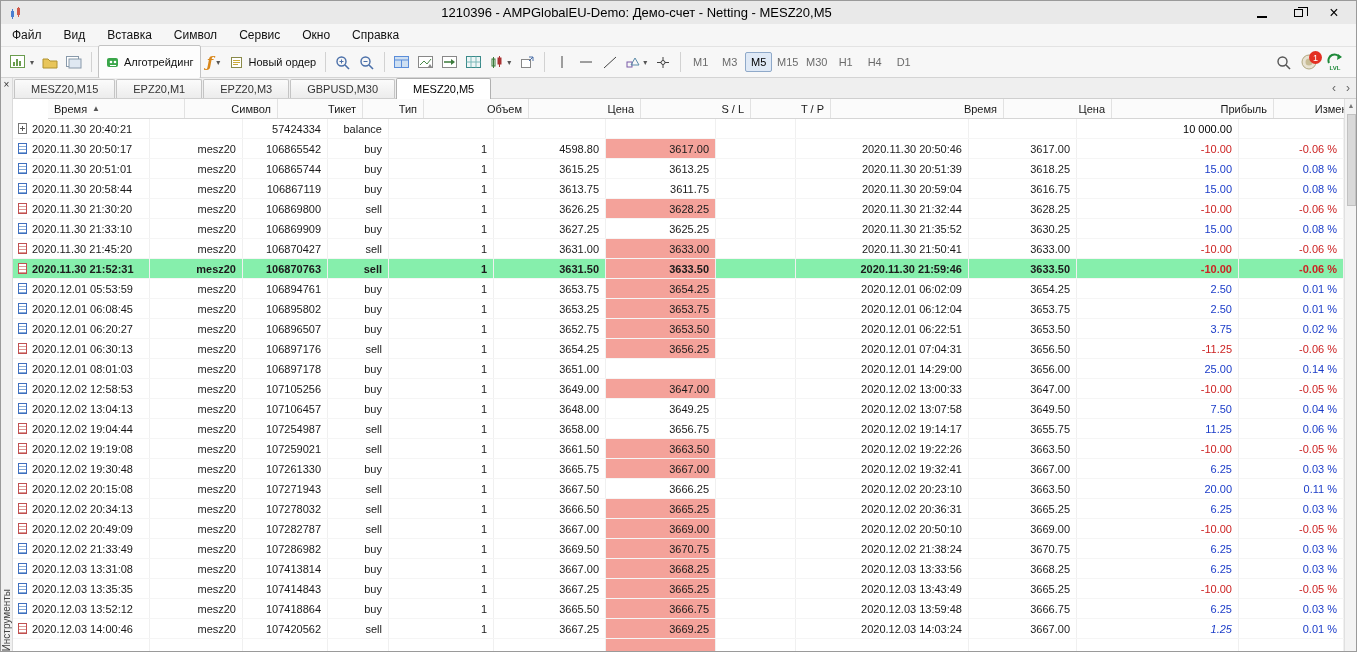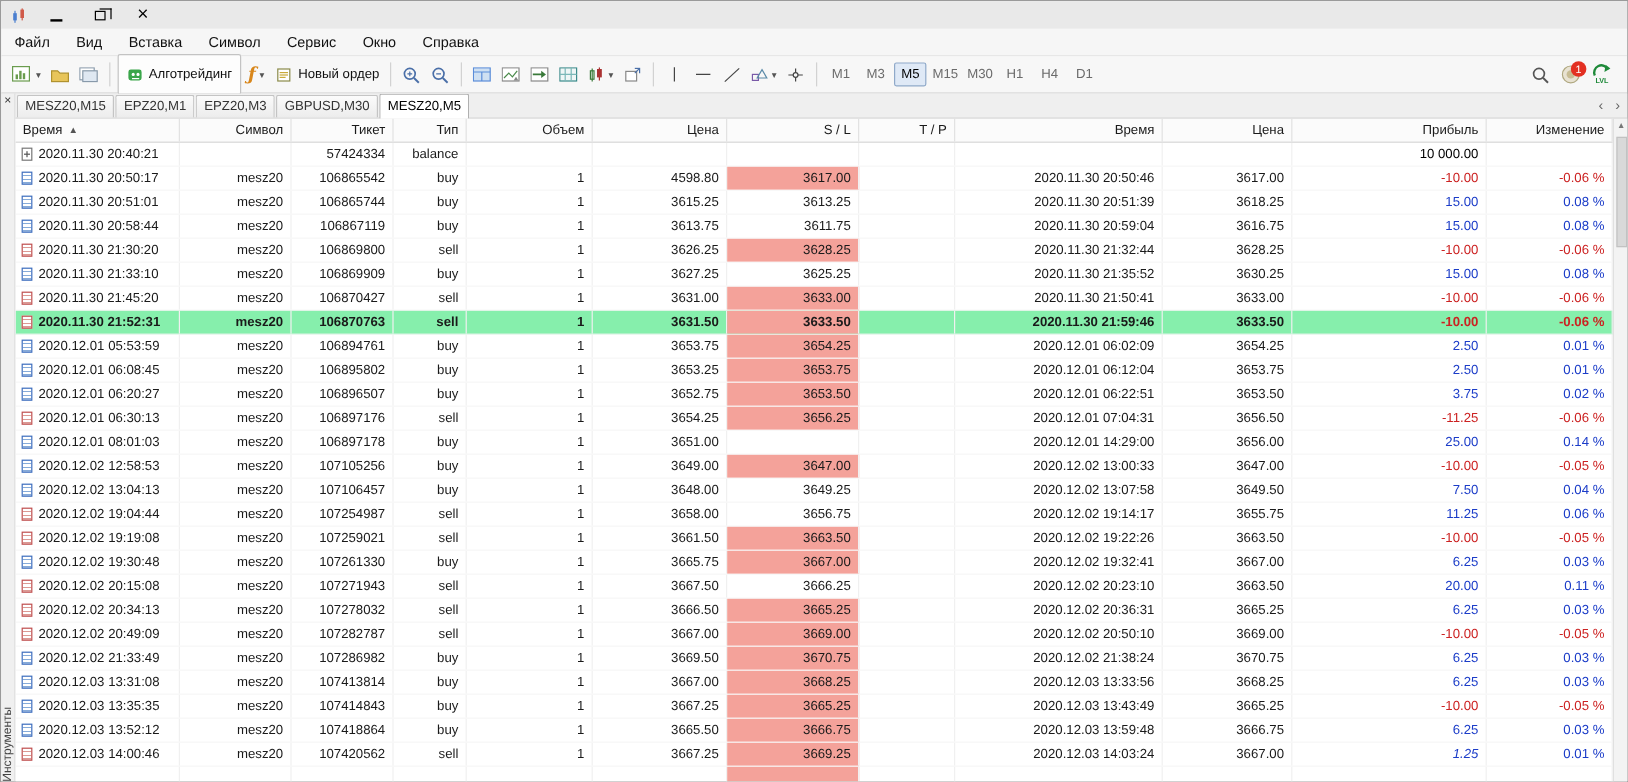--- a/index.html
+++ b/index.html
@@ -38,30 +38,30 @@
   .lvl-box { width:24px; height:22px; display:flex; flex-direction:column; align-items:center; justify-content:center; }
   .lvl-txt { font-size:6px; font-weight:bold; color:#1f8a3a; line-height:6px; }
   
   .main { display:flex; height:575px; }
   .side-strip { width:13px; background:#f0f0f0; border-right:1px solid #dadada; display:flex; flex-direction:column; align-items:center; font-size:10px; }
   .side-close { color:#333; height:14px; line-height:14px; }
   .v-caption { margin-top:auto; writing-mode:vertical-rl; transform:rotate(180deg); font-size:10px; color:#444; padding:2px 0; white-space:nowrap; }
   .content { flex:1; display:flex; flex-direction:column; width:1344px; }
   
   .tabbar { height:21px; background:#efefef; display:flex; align-items:flex-end; border-bottom:1px solid #cfcfcf; padding-left:1px; }
-  .tab { height:19px; display:flex; align-items:center; padding:0 6px; font-size:11px; color:#333;
+  .tab { height:19px; display:flex; align-items:center; padding:0 16px; font-size:11px; color:#333;
          background:linear-gradient(#fbfbfb,#ececec); border:1px solid #c4c4c4; border-bottom:none;
          border-radius:2px 2px 0 0; margin-right:1px; white-space:nowrap; }
   .tab.active { background:#fff; height:21px; margin-bottom:-1px; border-color:#b0b0b0; color:#000; }
   .tab-scroll { margin-left:auto; display:flex; align-items:center; height:100%; padding-right:2px; }
   .tab-scroll span { width:14px; text-align:center; color:#666; font-size:12px; }
   
   .table-wrap { position:relative; height:554px; padding-right:13px; background:#fff; }
   .grid-cols { display:grid; grid-template-columns:137px 93px 85px 61px 105px 112px 110px 80px 173px 108px 162px 105px; }
-  .thead { height:20px; border-bottom:1px solid #d6d6d6; background:#fbfbfb; }
+  .thead { height:20px; border-bottom:1px solid #d6d6d6; background:#fbfbfb;margin-left:35px; }
   .hcell { display:flex; align-items:center; justify-content:flex-end; padding-right:6px; font-size:11px; color:#1a1a1a;
            border-right:1px solid #e2e2e2; white-space:nowrap; overflow:hidden; }
   .hcell.left { justify-content:flex-start; padding-left:6px; }
   .sort-arrow { font-size:8px; color:#555; margin-left:5px; }
   .tbody { height:534px; overflow:hidden; }
   .trow { height:20px; border-bottom:1px solid #f5f5f5; background:#fff; }
   .trow.partial { height:13px; border-bottom:none; }
   .cell { display:flex; align-items:center; justify-content:flex-end; padding-right:6px; font-size:11px; color:#1a1a1a;
           border-right:1px solid #f0f0f0; height:100%; white-space:nowrap; overflow:hidden; }
   .cell.left { justify-content:flex-start; padding-left:3px; }
@@ -83,20 +83,21 @@
 
 <div class="titlebar">
   <span class="app-icon">
     <svg width="14" height="14">
         <rect x="2" y="5" width="3" height="6" fill="#4a7ed0"></rect>
         <rect x="3" y="3" width="1" height="10" fill="#4a7ed0"></rect>
         <rect x="8" y="2" width="3" height="7" fill="#d05a4a"></rect>
         <rect x="9" y="1" width="1" height="10" fill="#d05a4a"></rect>
       </svg>
   </span>
+  <span class="title">1210396 - AMPGlobalEU-Demo: Демо-счет - Netting - MESZ20,M5</span>
   <span class="win-controls">
     <span class="win-btn">
         <span class="min-glyph"></span>
       </span>
     <span class="win-btn">
         <span class="restore-glyph"></span>
       </span>
     <span class="win-btn close-glyph">×</span>
   </span>
 </div>

